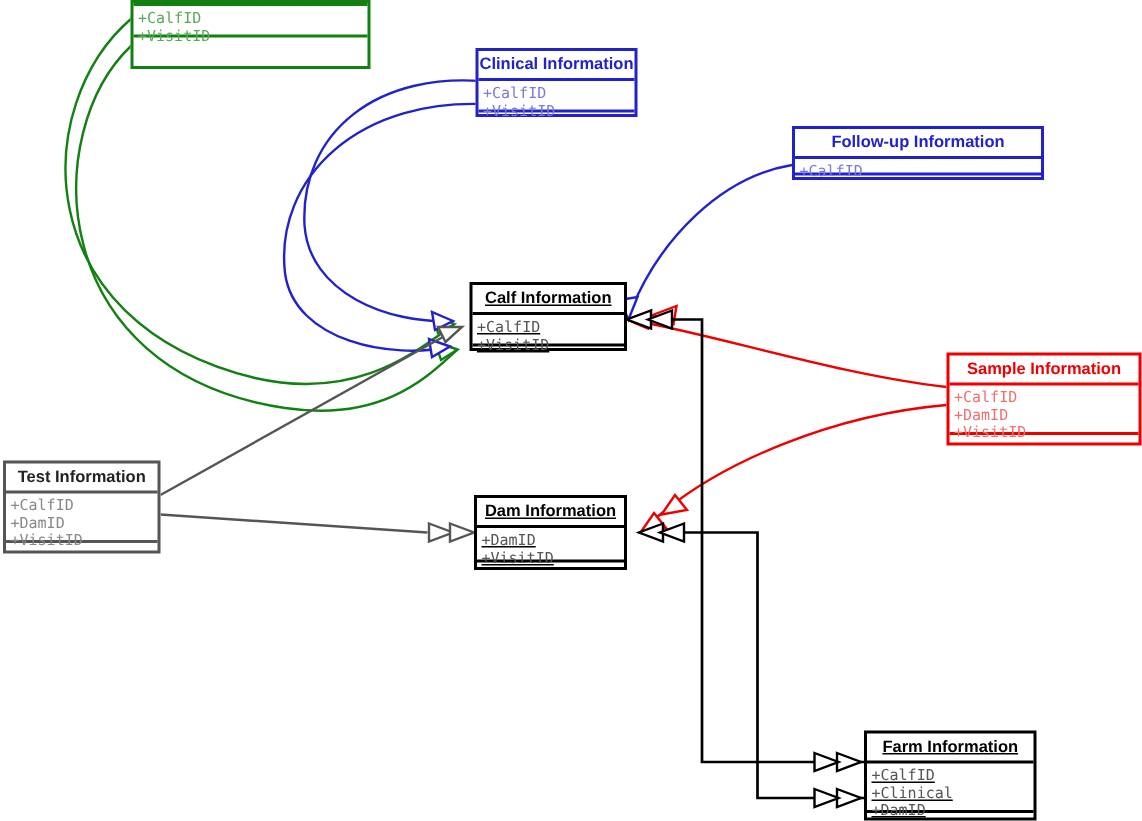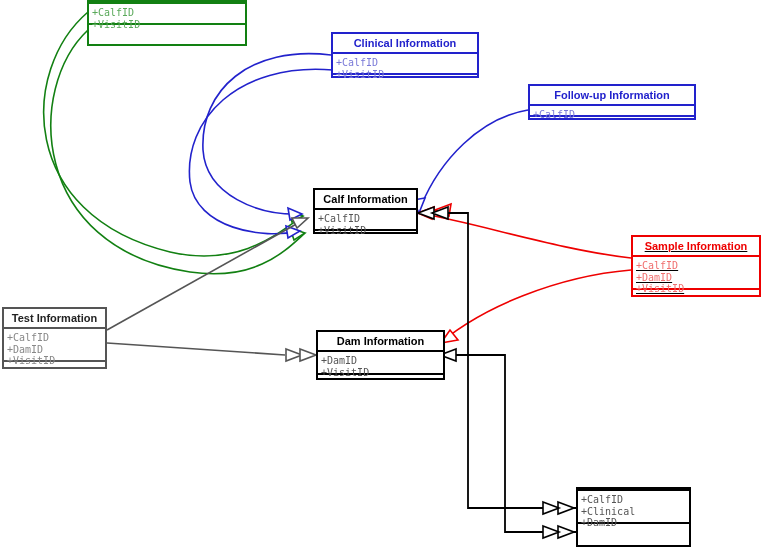--- a/index.html
+++ b/index.html
@@ -7,21 +7,21 @@
        font-family:"Liberation Sans", sans-serif;}
   #canvas{position:relative;width:761px;height:547px;}
   svg#wires{position:absolute;left:0;top:0;width:761px;height:547px;}
   .uml{position:absolute;background:#ffffff;box-sizing:border-box;border:2px solid #000;}
   .uml .title{text-align:center;font-weight:bold;font-size:11px;line-height:18px;
               height:18px;box-sizing:border-box;white-space:nowrap;}
   .uml .attrs{border-top:2px solid #000;padding:3px 2px 3px 3px;box-sizing:border-box;}
   .uml .foot{border-top:2px solid #000;height:7px;box-sizing:border-box;}
   .uml .attr{font-family:"DejaVu Sans Mono", monospace;font-size:10px;line-height:11.5px;
              white-space:nowrap;}
-  .c-black{border-color:#000;} .c-black .attrs,.c-black .foot{border-top-color:#000;}
+  .c-black{border-color:#000;text-decoration:underline;} .c-black .attrs,.c-black .foot{border-top-color:#000;}
   .c-black .title{color:#000;} .c-black .attr{color:#555;}
   .c-green{border-color:#128012;} .c-green .attrs,.c-green .foot{border-top-color:#128012;}
   .c-green .title{color:#128012;} .c-green .attr{color:#5aa95a;}
   .c-blue{border-color:#2222cc;} .c-blue .attrs,.c-blue .foot{border-top-color:#2222cc;}
   .c-blue .title{color:#2222cc;} .c-blue .attr{color:#7a7ad8;}
   .c-red{border-color:#ee0000;} .c-red .attrs,.c-red .foot{border-top-color:#ee0000;}
   .c-red .title{color:#ee0000;} .c-red .attr{color:#f07070;}
   .c-gray{border-color:#555;} .c-gray .attrs,.c-gray .foot{border-top-color:#555;}
   .c-gray .title{color:#222;} .c-gray .attr{color:#888;}
 </style>
@@ -96,21 +96,21 @@
   </svg>
 
   <div class="uml c-green" style="left:87px;top:0px;width:160px;height:46px;">
     <div class="attrs" style="height:21px;">
       <div class="attr">+CalfID</div>
       <div class="attr">+VisitID</div>
     </div>
     <div class="foot"></div>
   </div>
 
-  <div class="uml c-blue" style="left:331px;top:32px;width:148px;height:46px;">
+  <div class="uml c-blue" style="left:317px;top:32px;width:108px;height:46px;">
     <div class="title">Clinical Information</div>
     <div class="attrs" style="height:21px;">
       <div class="attr">+CalfID</div>
       <div class="attr">+VisitID</div>
     </div>
     <div class="foot"></div>
   </div>
 
   <div class="uml c-blue" style="left:528px;top:84px;width:168px;height:36px;">
     <div class="title">Follow-up Information</div>
@@ -122,50 +122,51 @@
 
   <div class="uml c-black" style="left:313px;top:188px;width:105px;height:46px;">
     <div class="title">Calf Information</div>
     <div class="attrs" style="height:21px;">
       <div class="attr">+CalfID</div>
       <div class="attr">+VisitID</div>
     </div>
     <div class="foot"></div>
   </div>
 
-  <div class="uml c-red" style="left:631px;top:235px;width:130px;height:62px;text-decoration:underline;">
+  <div class="uml c-red" style="left:631px;top:235px;width:130px;height:62px;">
     <div class="title">Sample Information</div>
     <div class="attrs" style="height:33px;">
       <div class="attr">+CalfID</div>
       <div class="attr">+DamID</div>
       <div class="attr">+VisitID</div>
     </div>
     <div class="foot"></div>
   </div>
 
   <div class="uml c-gray" style="left:2px;top:307px;width:105px;height:62px;">
     <div class="title">Test Information</div>
     <div class="attrs" style="height:33px;">
       <div class="attr">+CalfID</div>
       <div class="attr">+DamID</div>
       <div class="attr">+VisitID</div>
     </div>
     <div class="foot"></div>
   </div>
 
-  <div class="uml c-black" style="left:316px;top:330px;width:129px;height:50px;">
+  <div class="uml c-black" style="left:316px;top:330px;width:102px;height:50px;">
     <div class="title">Dam Information</div>
     <div class="attrs" style="height:23px;">
       <div class="attr">+DamID</div>
       <div class="attr">+VisitID</div>
     </div>
     <div class="foot"></div>
   </div>
 
   <div class="uml c-black" style="left:576px;top:487px;width:115px;height:60px;">
+    <div class="title">Farm Information</div>
     <div class="attrs" style="height:33px;">
       <div class="attr">+CalfID</div>
       <div class="attr">+Clinical</div>
       <div class="attr">+DamID</div>
     </div>
     <div class="foot"></div>
   </div>
 
 </div>
 

